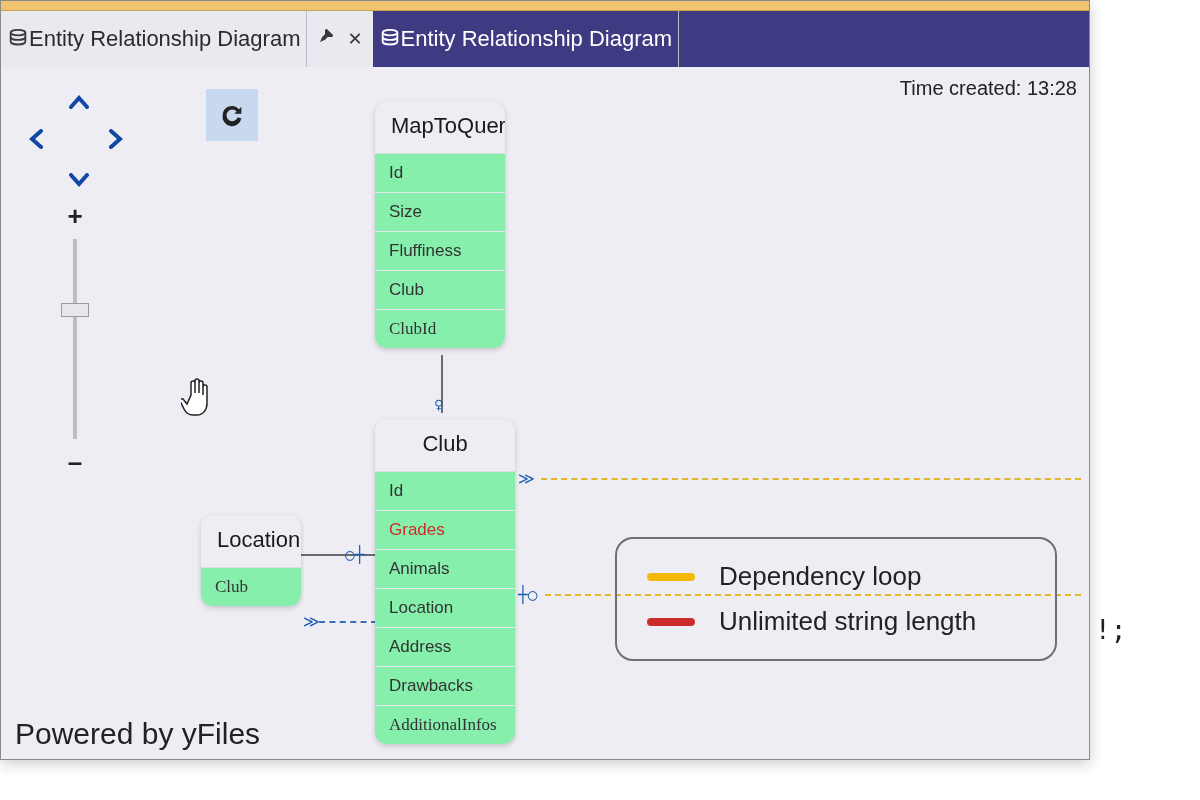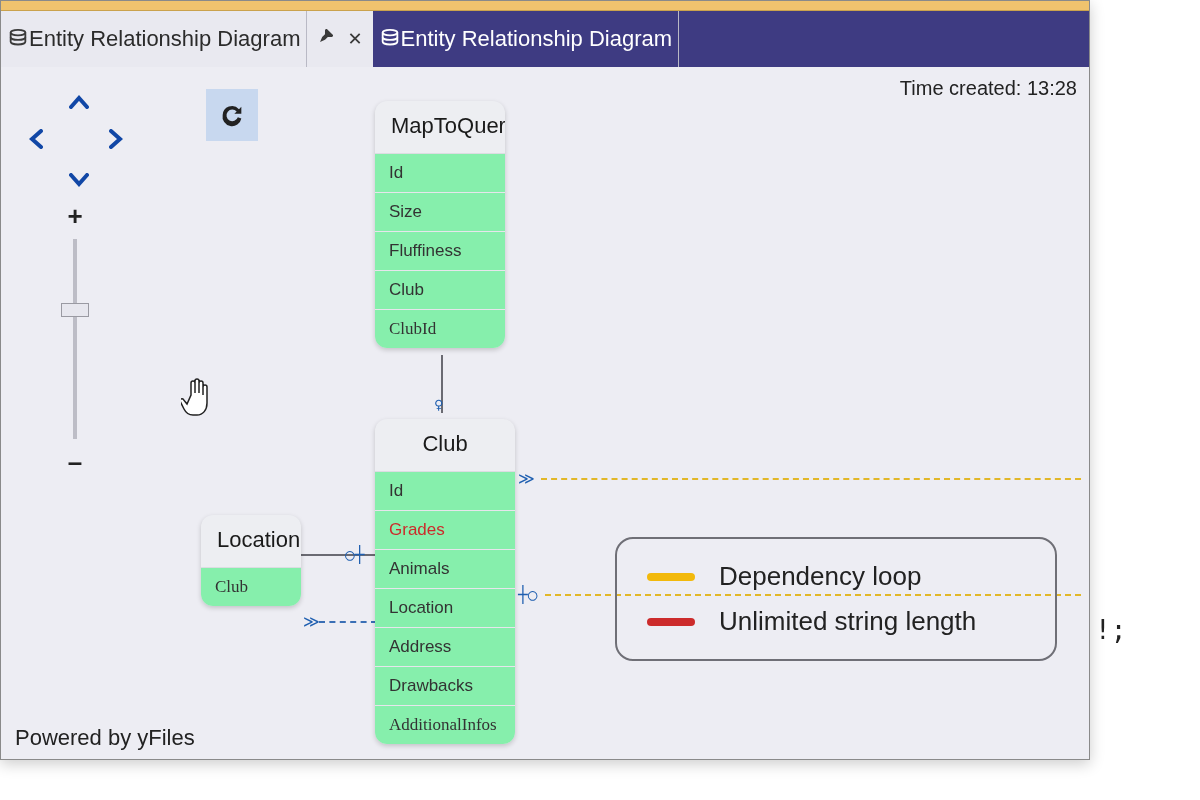--- a/index.html
+++ b/index.html
@@ -207,21 +207,21 @@
     margin: 14px 0;
   }
   .legend-swatch {
     width: 48px; height: 8px;
     border-radius: 4px;
   }
 
   .powered {
     position: absolute;
     left: 14px; bottom: 8px;
-    font-size: 22px;
+    font-size: 30px;
     color: #222;
   }
 
   
   .stray-code {
     position: absolute;
     font-family: Consolas, monospace;
     font-size: 26px;
     color: #222;
     white-space: pre;

